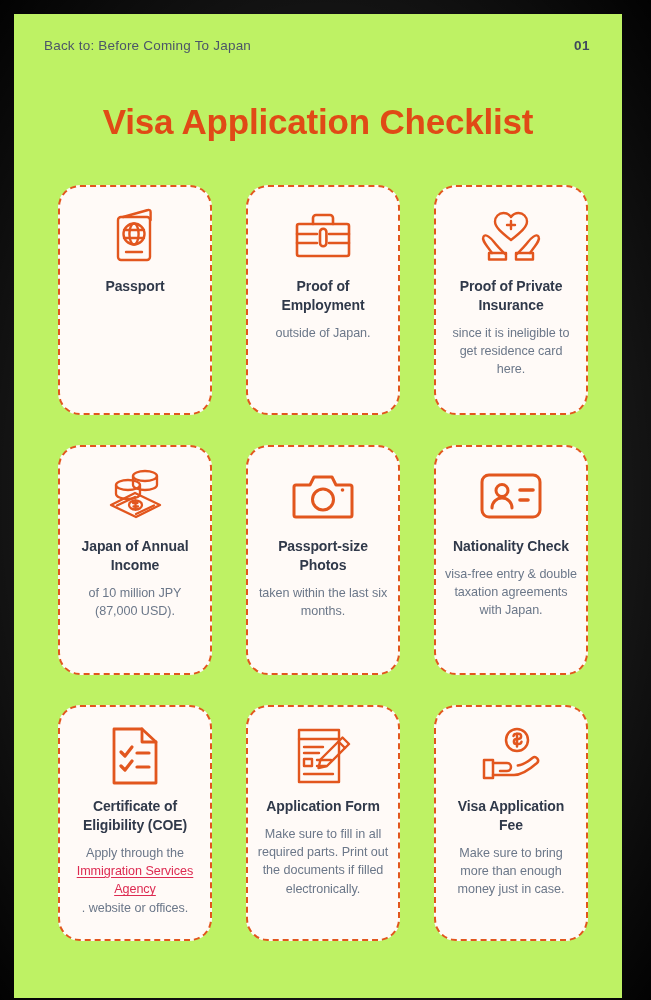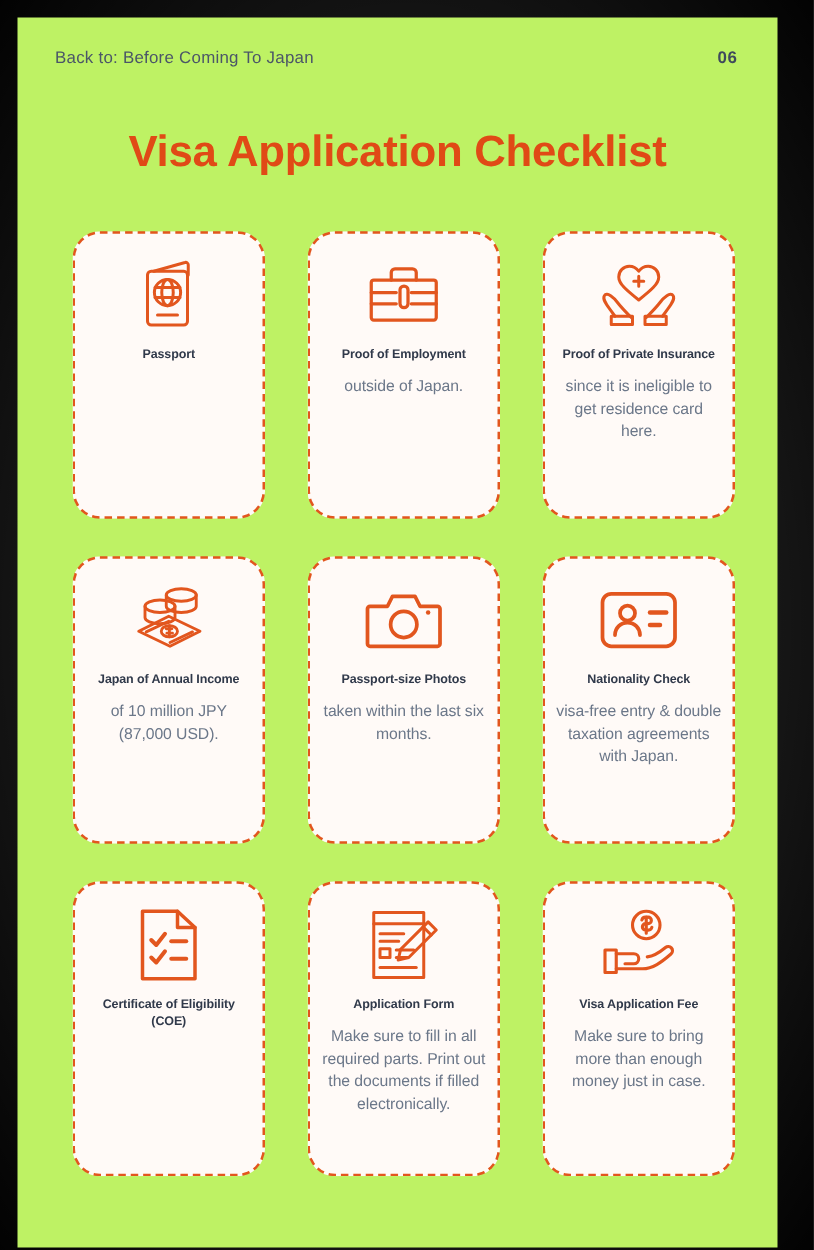--- a/index.html
+++ b/index.html
@@ -99,21 +99,21 @@
   .icon-wrap {
     height: 66px;
     display: flex;
     align-items: center;
     justify-content: center;
     margin-bottom: 8px;
   }
   .icon-wrap svg { display: block; }
 
   .card-title {
-    font-size: 10px;
+    font-size: 14px;
     font-weight: 700;
     color: #30394a;
     text-align: center;
     line-height: 1.35;
     letter-spacing: -.1px;
     margin-bottom: 9px;
   }
   .card-body {
     font-size: 12.6px;
     color: #6b7789;
@@ -130,21 +130,21 @@
 </style>
 </head>
 <body>
 
 <div id="page-shadow"></div>
 
 <div id="page">
 
   <div class="topbar">
     <div class="backlink">Back to: Before Coming To Japan</div>
-    <div class="pagenum">06</div>
+    <div class="pagenum">01</div>
   </div>
 
   <div class="title">Visa Application Checklist</div>
 
   <div class="grid">
 
     <div class="row">
 
       <div class="card">
         <div class="icon-wrap">
@@ -245,20 +245,25 @@
           <svg width="52" height="62" viewBox="0 0 52 62" fill="none" stroke="#e2561e" stroke-width="2.8" stroke-linecap="round" stroke-linejoin="round">
             <path d="M5 4 H33 L47 17 V58 H5 Z"></path>
             <path d="M33 4 V17 H47"></path>
             <path d="M12 27 l4 4 l7 -9" stroke-width="3.2"></path>
             <path d="M28 28 H40" stroke-width="3.2"></path>
             <path d="M12 41 l4 4 l7 -9" stroke-width="3.2"></path>
             <path d="M28 42 H40" stroke-width="3.2"></path>
           </svg>
         </div>
         <div class="card-title">Certificate of Eligibility (COE)</div>
+        <div class="card-body">
+          <span class="seg">Apply through the </span>
+          <a class="link" href="#">Immigration Services Agency</a>
+          <span class="seg">. website or offices.</span>
+        </div>
       </div>
 
       <div class="card">
         <div class="icon-wrap">
           <svg width="60" height="60" viewBox="0 0 60 60" fill="none" stroke="#e2561e" stroke-width="2.4" stroke-linecap="round" stroke-linejoin="round">
             <path d="M6 4 H46 V56 H6 Z"></path>
             <path d="M6 13 H46"></path>
             <path d="M11 21 H30 M11 27 H26"></path>
             <rect x="11" y="33" width="8" height="7"></rect>
             <path d="M24 34 H38 M24 40 H33"></path>

